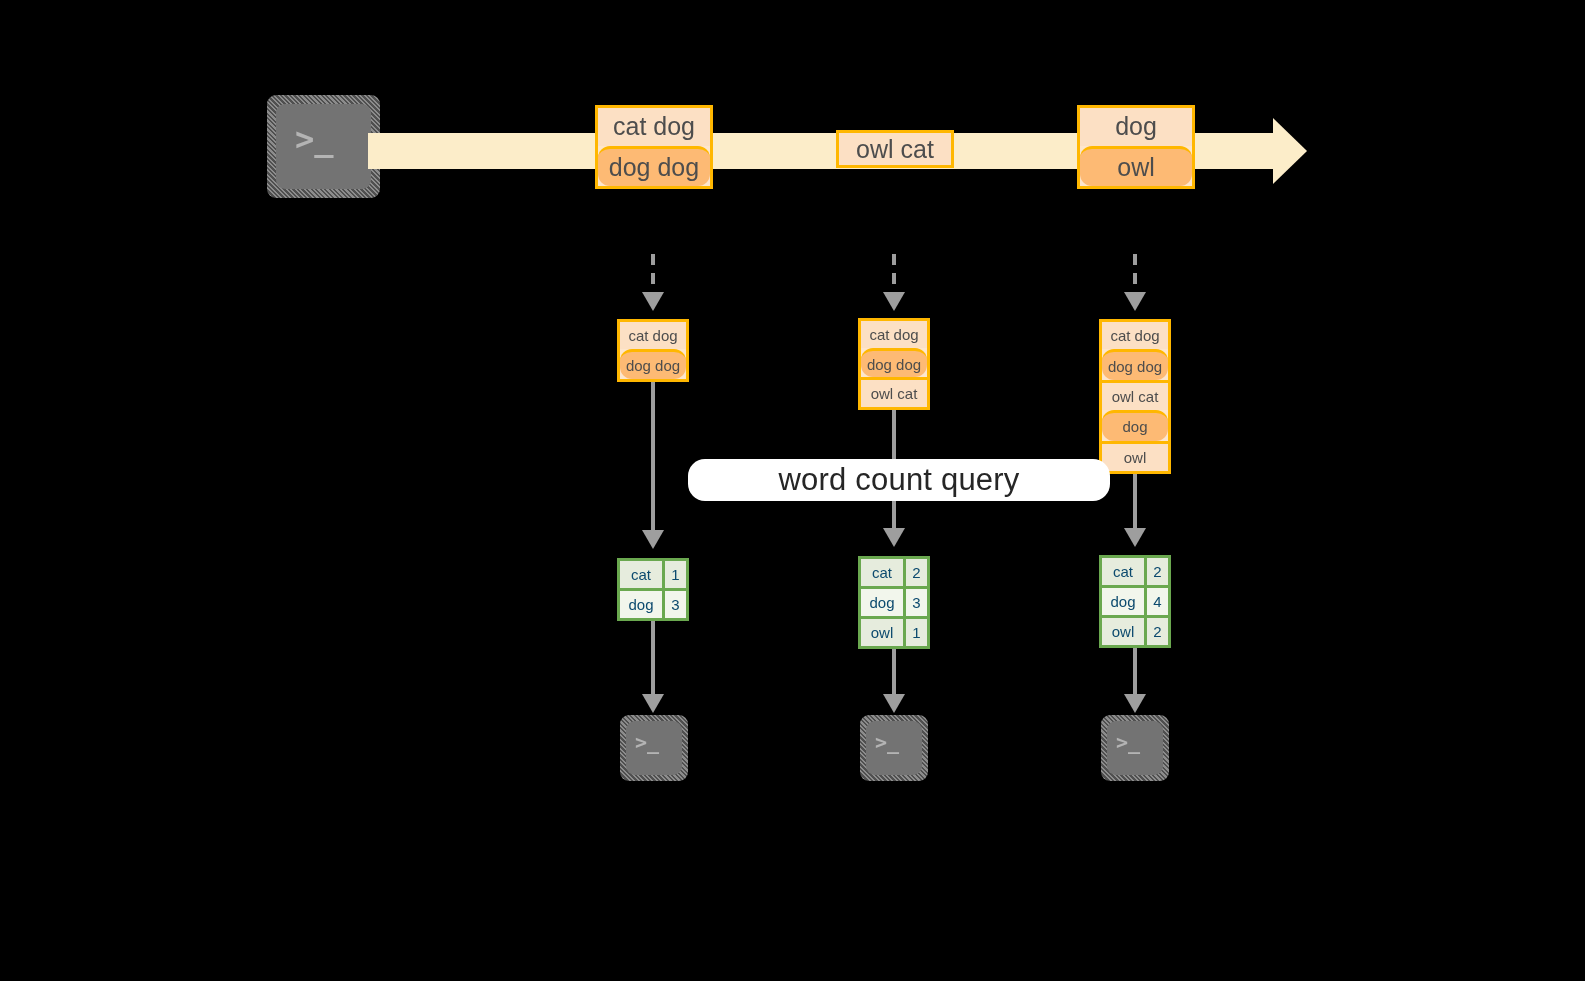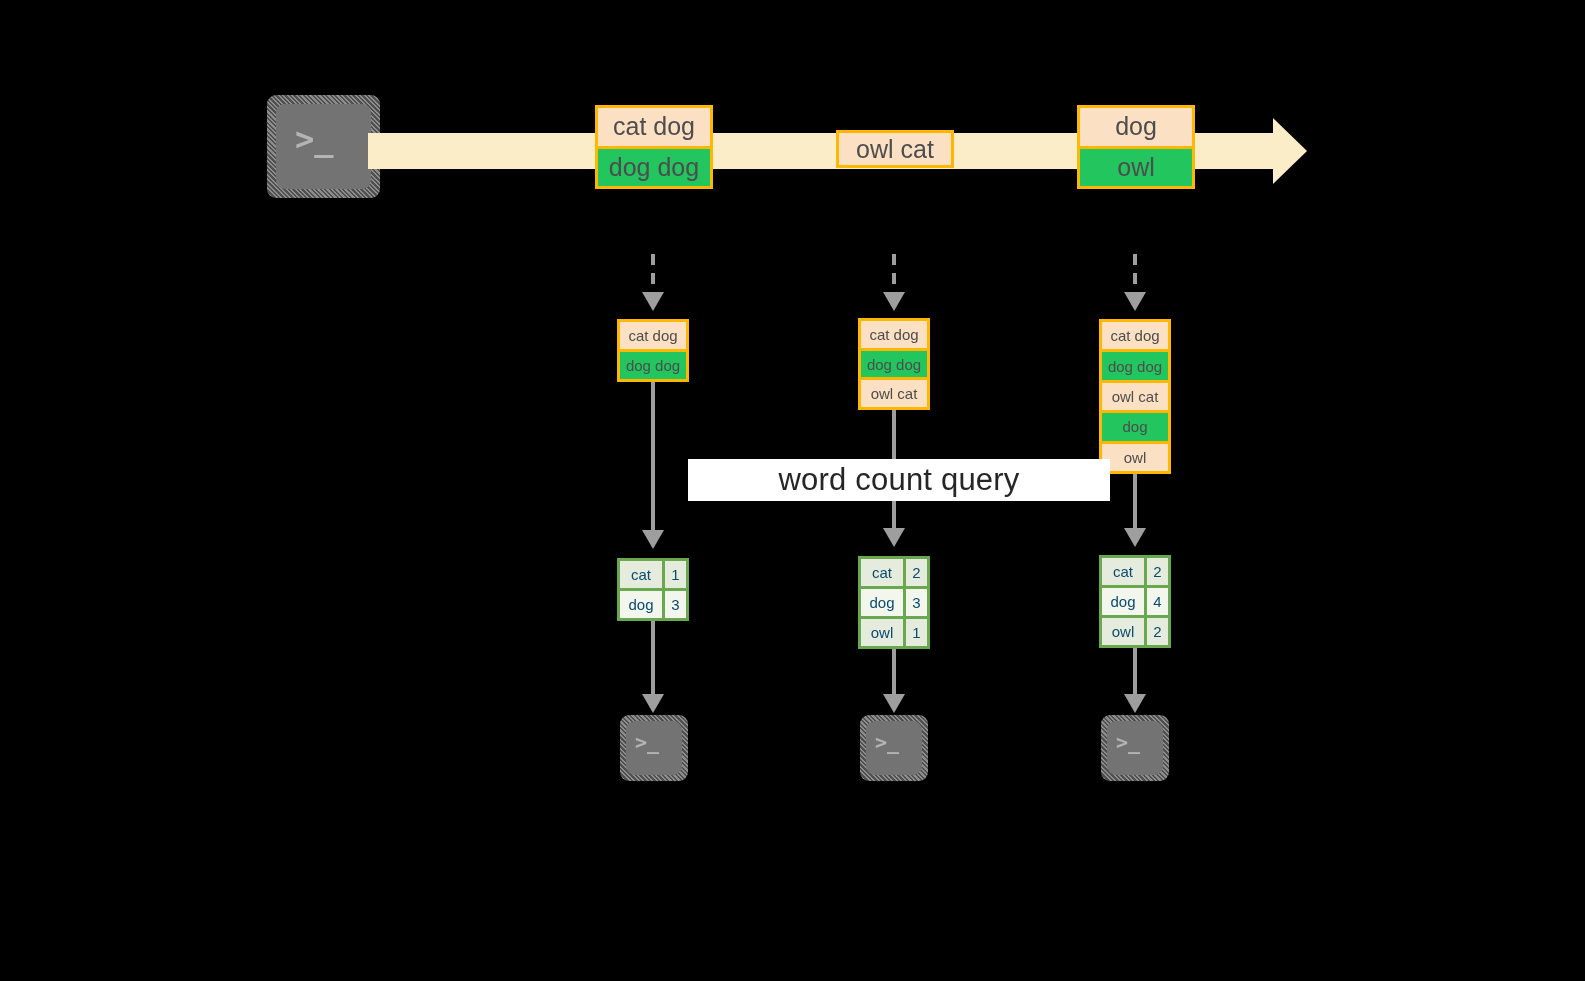--- a/index.html
+++ b/index.html
@@ -70,21 +70,21 @@
   .rec-cell {
     box-sizing: border-box;
     display: flex;
     align-items: center;
     justify-content: center;
     color: #4d4d4d;
     white-space: nowrap;
     flex: 1 1 auto;
   }
   .rec-cell.dark  { background: #fce0c4; }
-  .rec-cell.light { background: #22c55e; }
+  .rec-cell.light { background: #fdba74; border-radius: 12px; }
   .rec-cell + .rec-cell { border-top: 3px solid #ffb700; }
 
   .rec-box.big .rec-cell  { font-size: 25px; }
   .rec-box.mini .rec-cell { font-size: 15px; }
 
   
   .res-box {
     position: absolute;
     box-sizing: border-box;
     border: 3px solid #6aa84f;
@@ -279,17 +279,17 @@
 
   <div class="conn-line" style="left:1133px; top:648px; height:48px;"></div>
   <div class="conn-head" style="left:1124px; top:694px;"></div>
 
   <div class="terminal" style="left:1101px; top:715px; width:68px; height:66px;">
     <div class="hatch"></div>
     <div class="face" style="left:6px; top:6px; right:6px; bottom:6px;"></div>
     <div class="prompt" style="left:15px; top:17px; font-size:20px;">&gt;_</div>
   </div>
 
-  <div class="query-band" style="left:688px; top:459px; width:422px; height:42px;">
+  <div class="query-band" style="left:688px; top:459px; width:422px; height:42px;border-radius:17px;">
     <span class="txt">word count query</span>
   </div>
 
 </div>
 
 </body></html>

